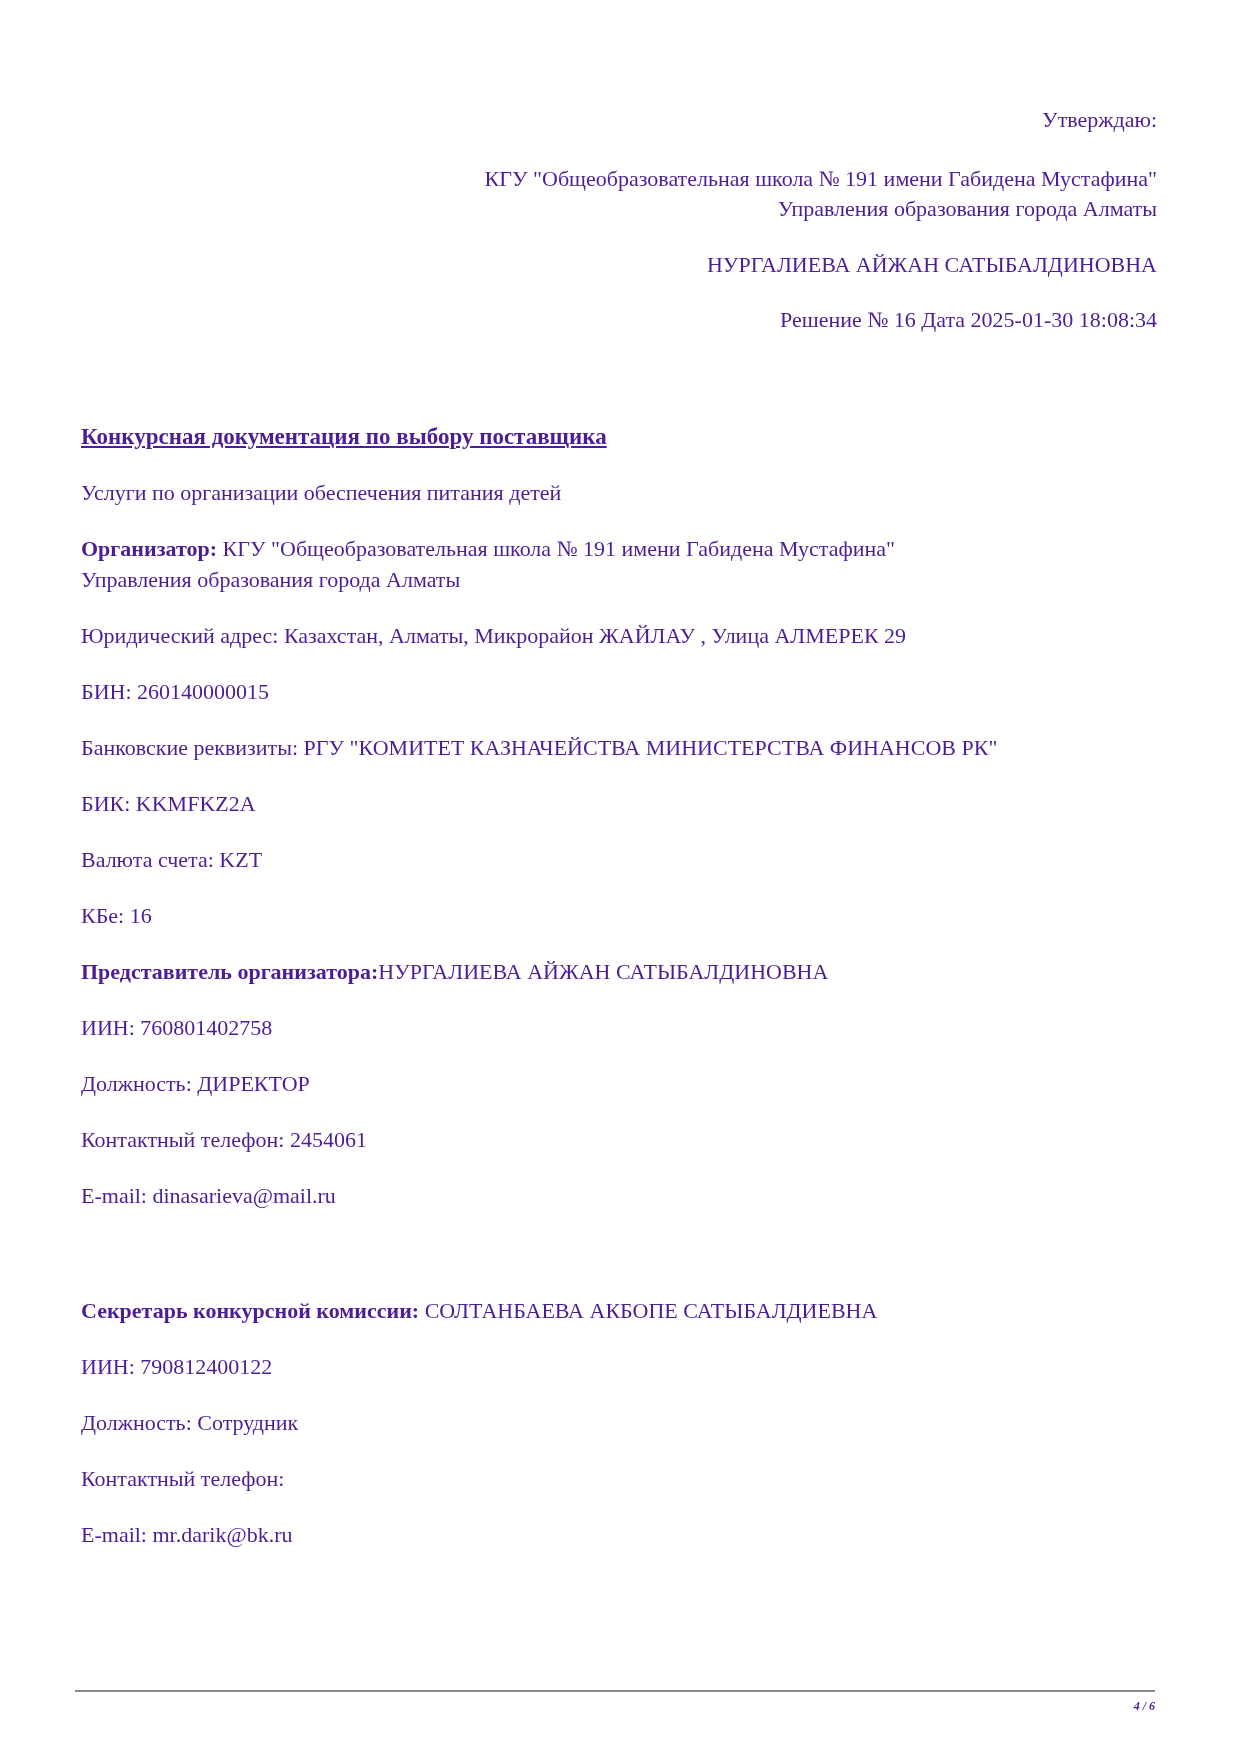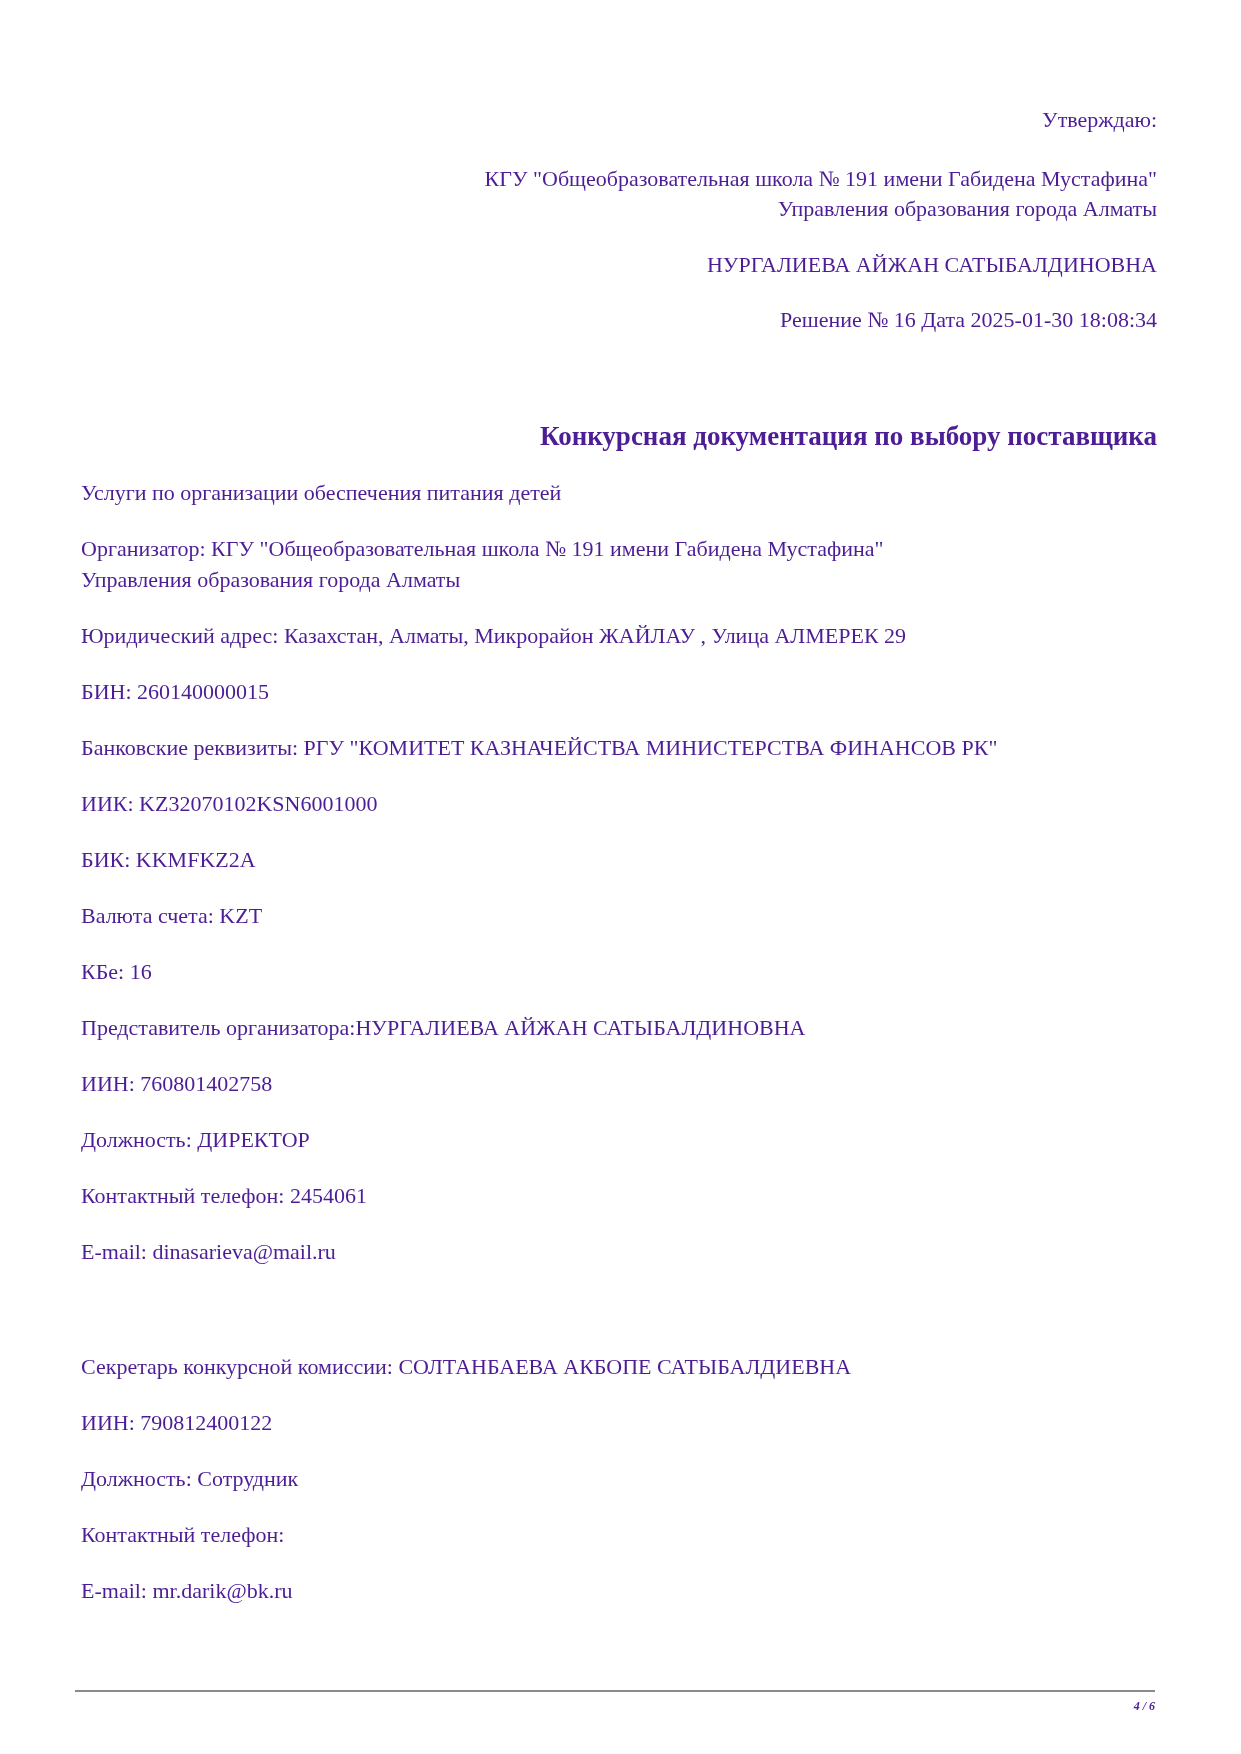--- a/index.html
+++ b/index.html
@@ -26,34 +26,35 @@
   
   .approval { text-align: right; }
   .approval .approve { margin-bottom: 29px; }
   .approval .org { line-height: 30px; }
   .approval .approver { margin-top: 25px; }
   .approval .decision { margin-top: 24px; }
 
   
   .doc-title {
     margin-top: 86px;
-    text-align: right;
-    font-size: 27px;
+    text-align: left;
+    font-size: 23px;
     font-weight: bold;
     line-height: 31px;
+    text-decoration: underline;
   }
   .doc-subtitle {
     margin-top: 25px;
   }
 
   
   .para { margin-top: 25px; }
   .org-para { max-width: 880px; }
   .sec-head { margin-top: 84px; }
-  .lbl { font-weight: normal; text-align: center; }
+  .lbl { font-weight: bold; text-align: center; }
 
   
   .footer {
     position: absolute;
     top: 1676px;
     left: 75px;
     right: 86px;
   }
   .footer .rule {
     border-top: 2px solid #8a8a8a;
@@ -84,21 +85,20 @@
   </div>
 
   <h1 class="doc-title">Конкурсная документация по выбору поставщика</h1>
   <p class="doc-subtitle">Услуги по организации обеспечения питания детей</p>
 
   <p class="para org-para"><b class="lbl">Организатор:</b> <span>КГУ "Общеобразовательная школа № 191 имени Габидена Мустафина" Управления образования города Алматы</span></p>
 
   <p class="para"><span>Юридический адрес:</span> <span>Казахстан, Алматы, Микрорайон ЖАЙЛАУ , Улица АЛМЕРЕК 29</span></p>
   <p class="para"><span>БИН:</span> <span>260140000015</span></p>
   <p class="para"><span>Банковские реквизиты:</span> <span>РГУ "КОМИТЕТ КАЗНАЧЕЙСТВА МИНИСТЕРСТВА ФИНАНСОВ РК"</span></p>
-  <p class="para"><span>ИИК:</span> <span>KZ32070102KSN6001000</span></p>
   <p class="para"><span>БИК:</span> <span>KKMFKZ2A</span></p>
   <p class="para"><span>Валюта счета:</span> <span>KZT</span></p>
   <p class="para"><span>КБе:</span> <span>16</span></p>
 
   <p class="para"><b class="lbl">Представитель организатора:</b><span>НУРГАЛИЕВА АЙЖАН САТЫБАЛДИНОВНА</span></p>
 
   <p class="para"><span>ИИН:</span> <span>760801402758</span></p>
   <p class="para"><span>Должность:</span> <span>ДИРЕКТОР</span></p>
   <p class="para"><span>Контактный телефон:</span> <span>2454061</span></p>
   <p class="para"><span>E-mail:</span> <span>dinasarieva@mail.ru</span></p>

